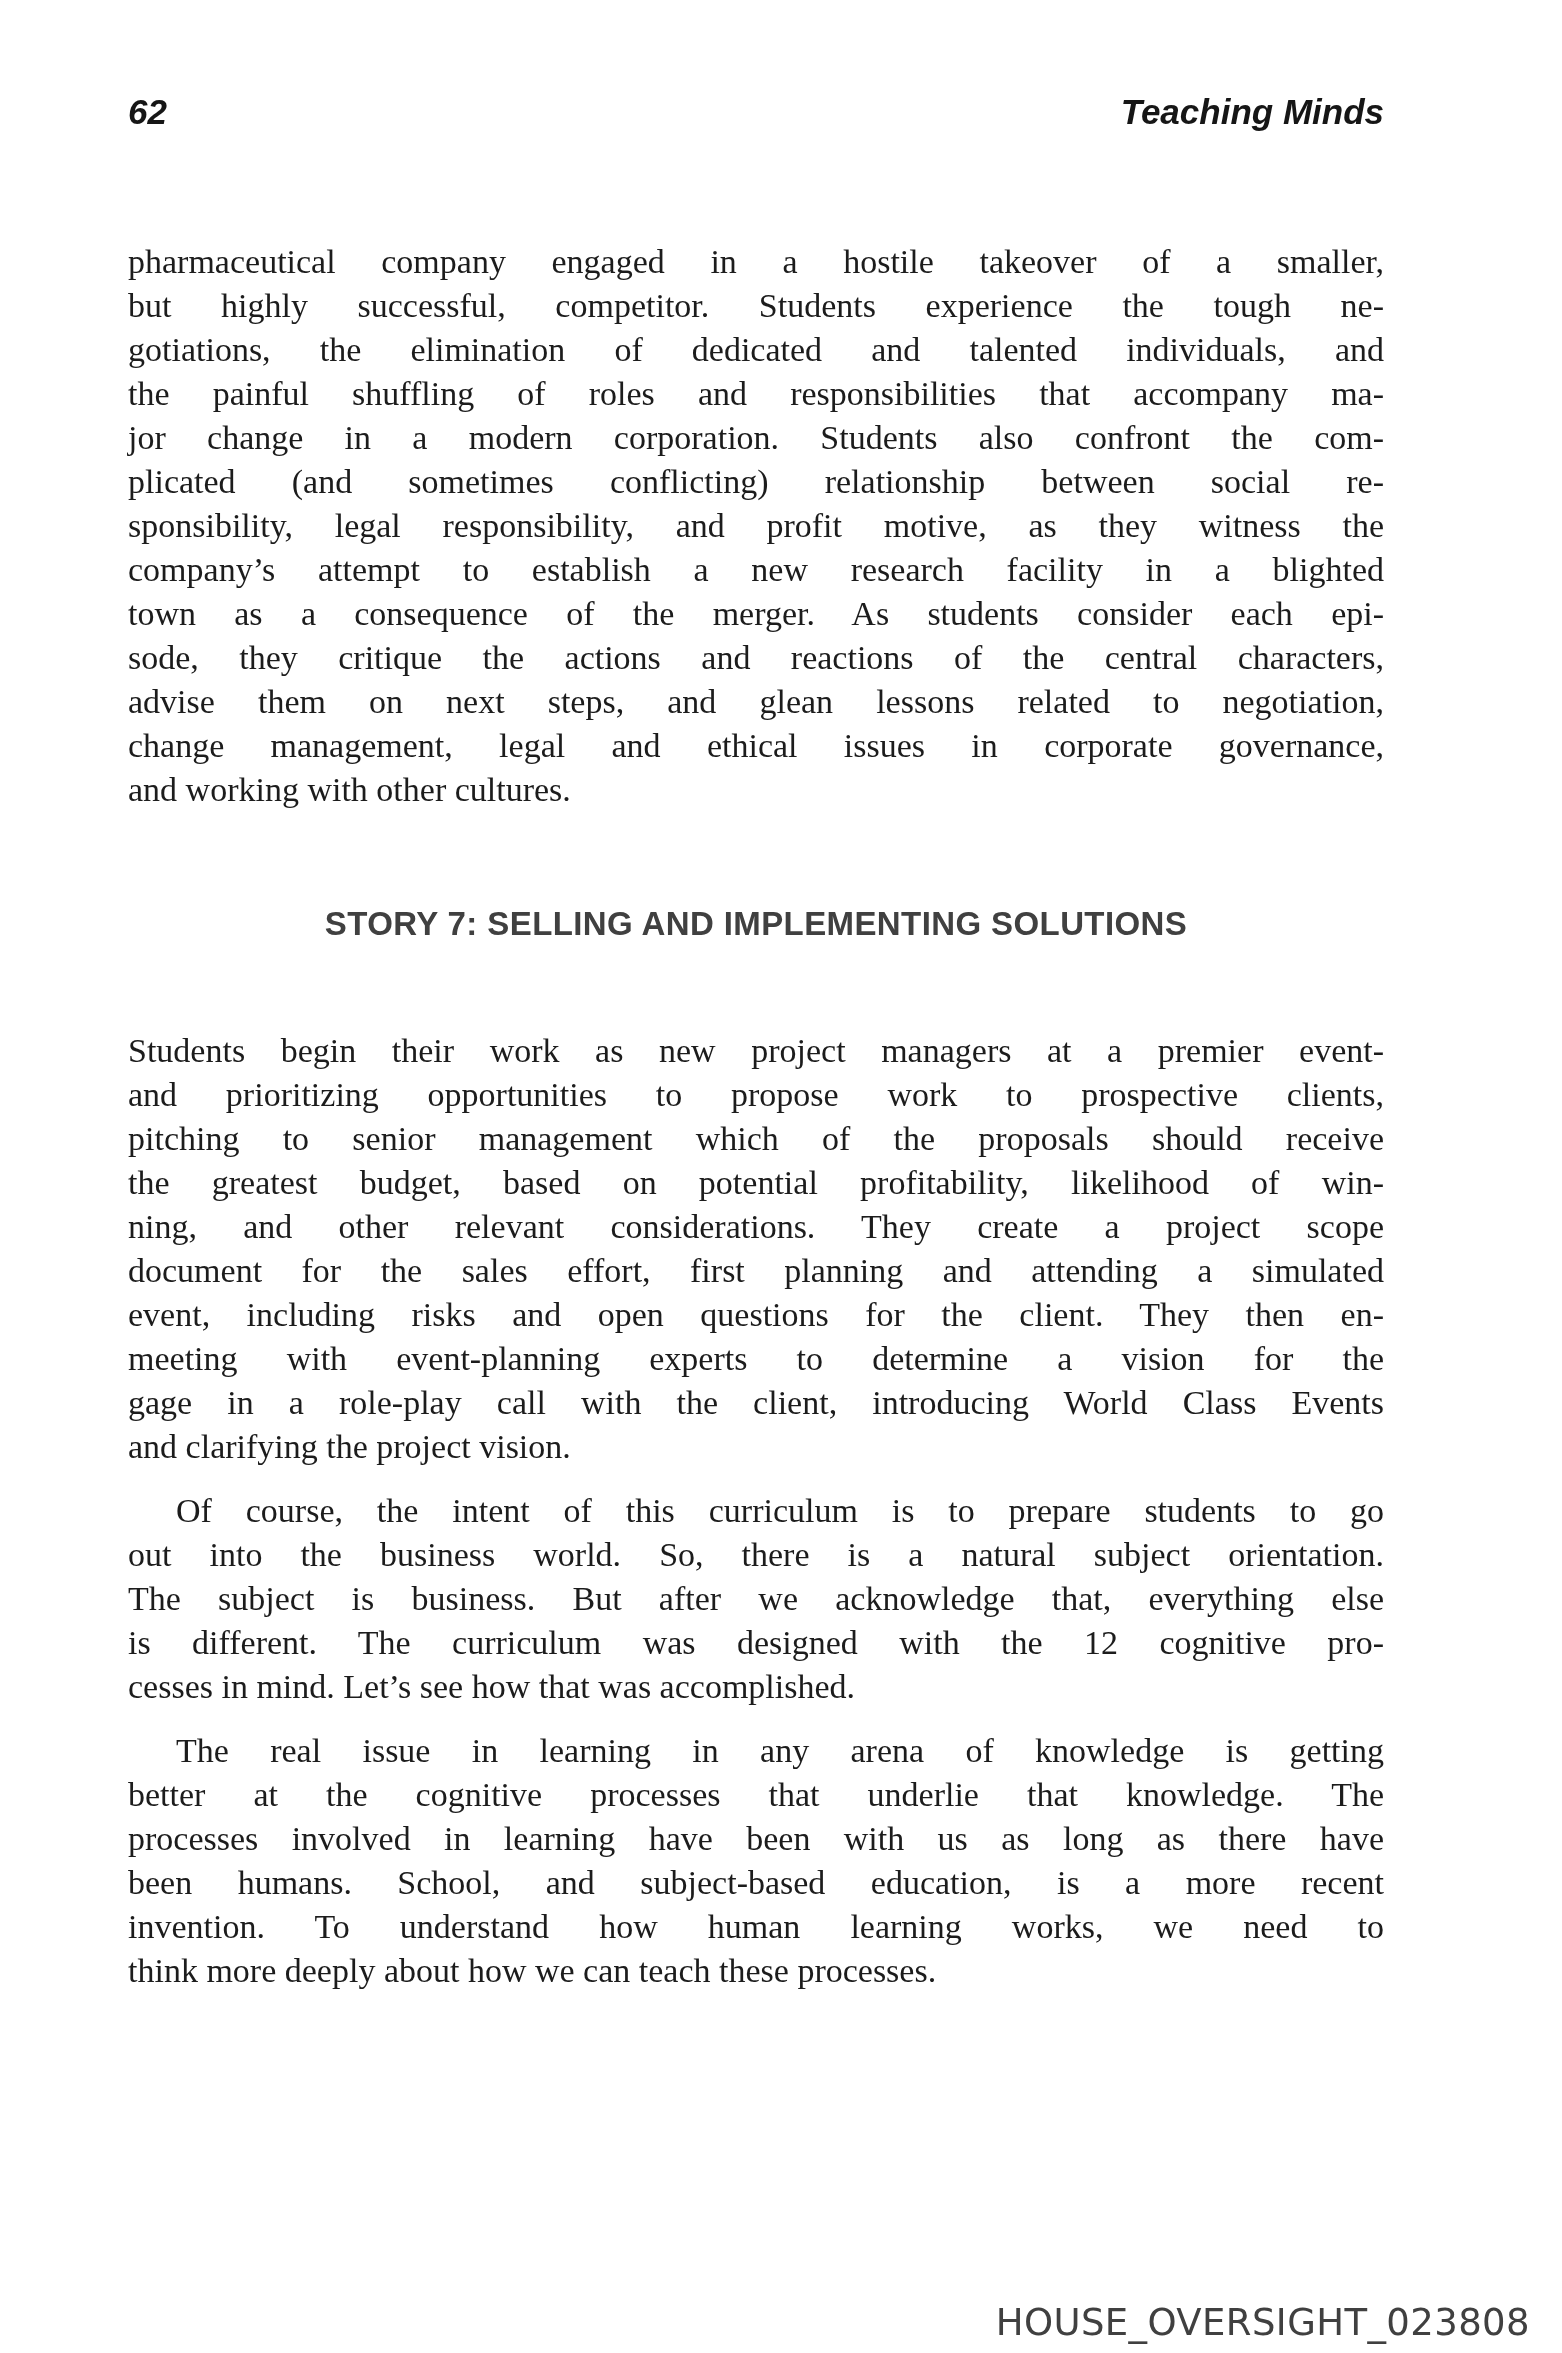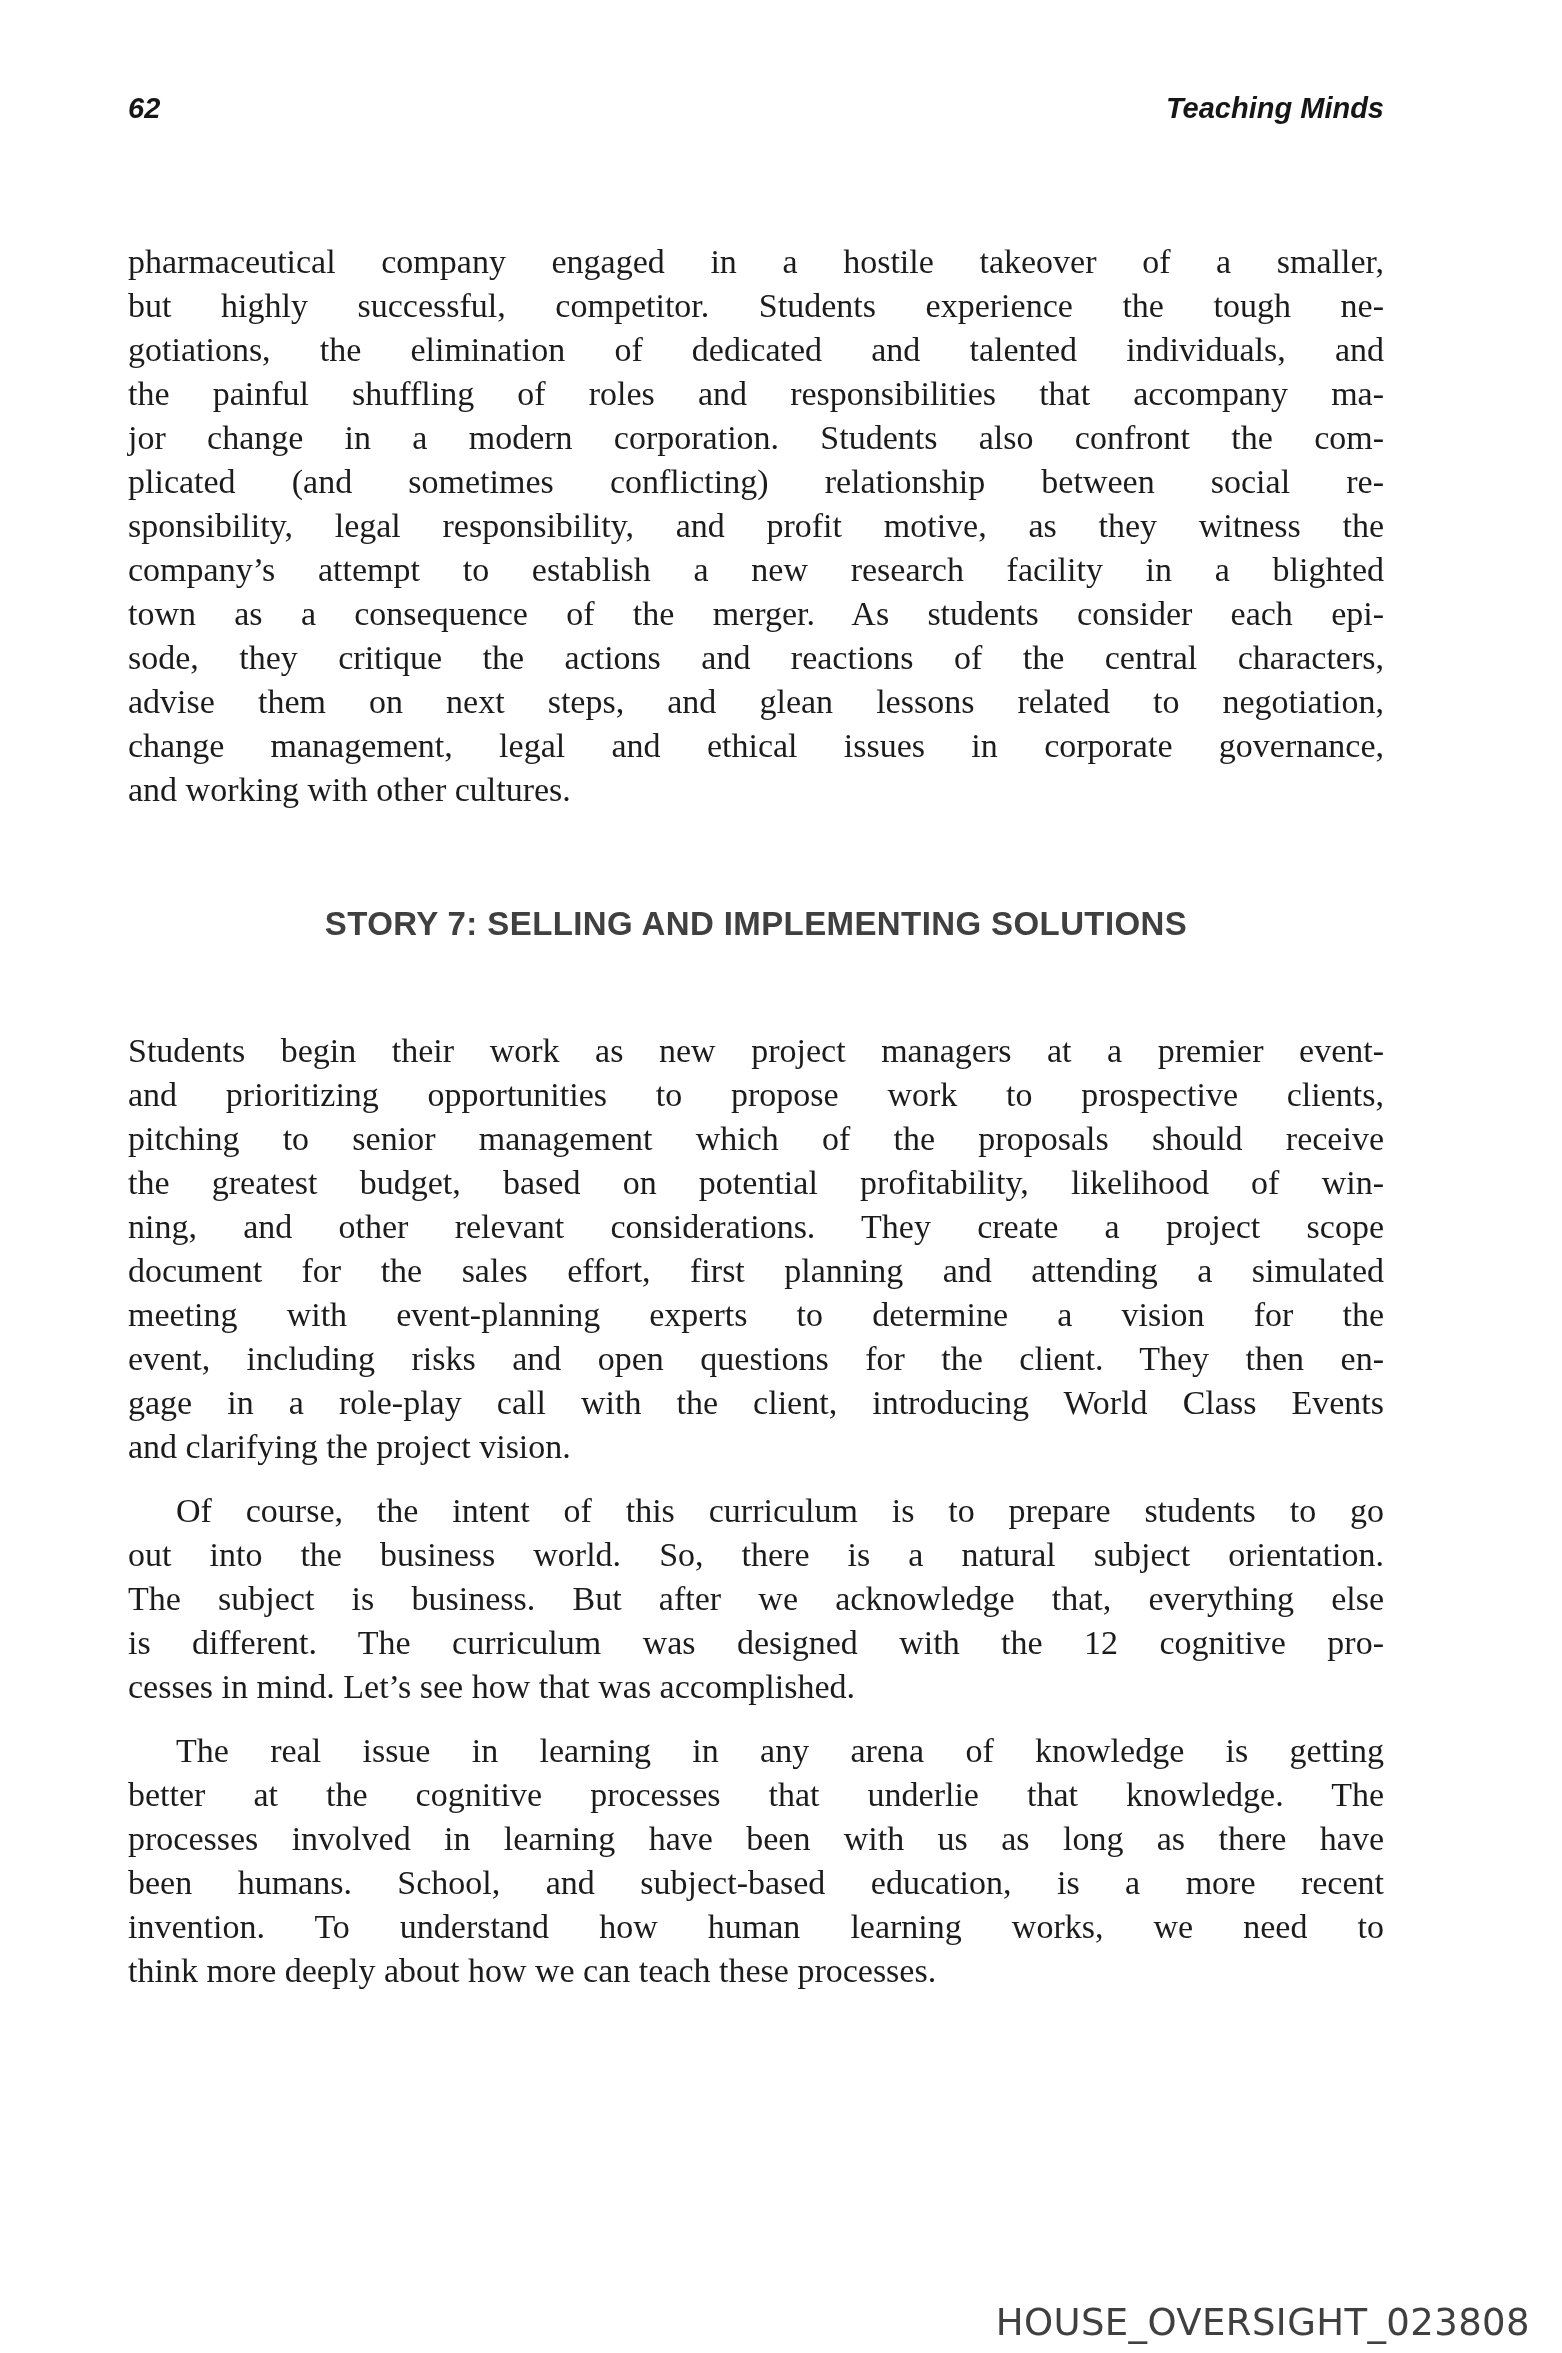--- a/index.html
+++ b/index.html
@@ -20,21 +20,21 @@
     position: absolute;
     top: 92px;
     left: 128px;
     width: 1256px;
     display: flex;
     justify-content: space-between;
     align-items: baseline;
     font-family: "Liberation Sans", sans-serif;
     font-weight: bold;
     font-style: italic;
-    font-size: 29px;
+    font-size: 35px;
     color: #161616;
   }
   .content {
     position: absolute;
     top: 240px;
     left: 128px;
     width: 1256px;
     font-size: 34px;
     line-height: 44px;
   }
@@ -100,22 +100,22 @@
         <div class="line last">and working with other cultures.</div>
       </div>
       <h2 class="heading">STORY 7: SELLING AND IMPLEMENTING SOLUTIONS</h2>
       <div class="para">
         <div class="line first">Students begin their work as new project managers at a premier event-</div>
         <div class="line">and prioritizing opportunities to propose work to prospective clients,</div>
         <div class="line">pitching to senior management which of the proposals should receive</div>
         <div class="line">the greatest budget, based on potential profitability, likelihood of win-</div>
         <div class="line">ning, and other relevant considerations. They create a project scope</div>
         <div class="line">document for the sales effort, first planning and attending a simulated</div>
+        <div class="line">event, including risks and open questions for the client. They then en-</div>
         <div class="line">meeting with event-planning experts to determine a vision for the</div>
-        <div class="line">event, including risks and open questions for the client. They then en-</div>
         <div class="line">gage in a role-play call with the client, introducing World Class Events</div>
         <div class="line last">and clarifying the project vision.</div>
       </div>
       <div class="para indent">
         <div class="line first">Of course, the intent of this curriculum is to prepare students to go</div>
         <div class="line">out into the business world. So, there is a natural subject orientation.</div>
         <div class="line">The subject is business. But after we acknowledge that, everything else</div>
         <div class="line">is different. The curriculum was designed with the 12 cognitive pro-</div>
         <div class="line last">cesses in mind. Let’s see how that was accomplished.</div>
       </div>

